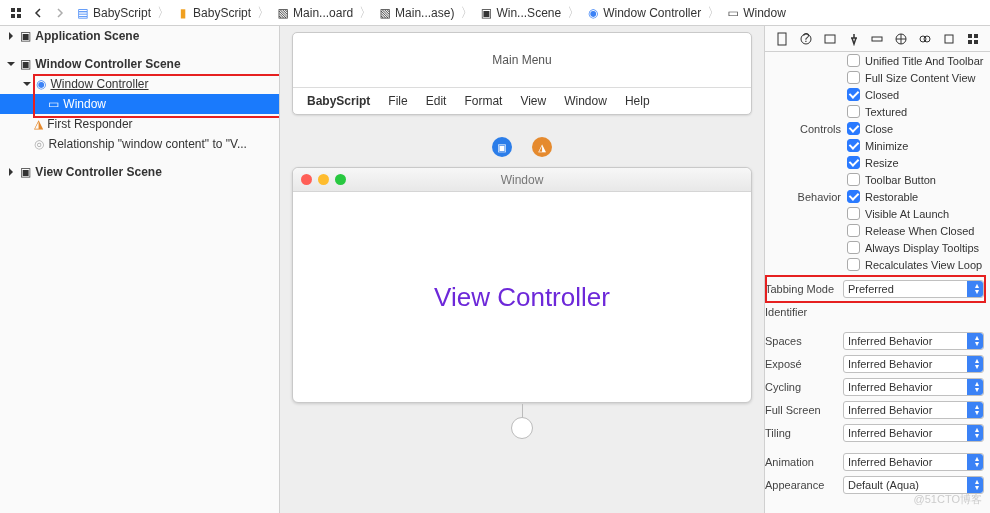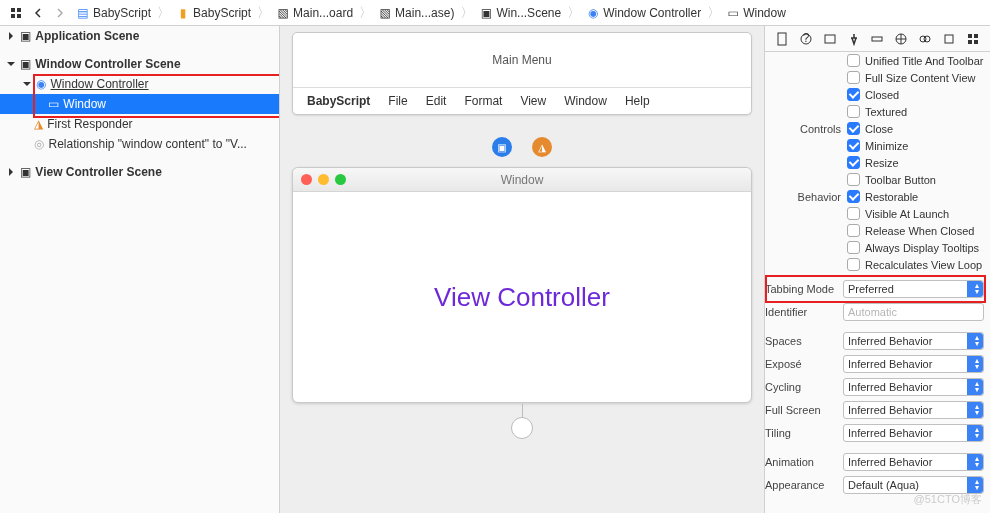--- a/index.html
+++ b/index.html
@@ -331,21 +331,20 @@
           <div class="chk"></div>
           <div class="chk-text">Recalculates View Loop</div>
         </div>
         <div style="height: 4px;"></div>
         <div class="prop-row hlr">
           <div class="prop-label">Tabbing Mode</div>
           <div class="sel-ctrl">Preferred<span class="sel-arrows">▴<br>▾</span></div>
         </div>
         <div class="prop-row">
           <div class="prop-label">Identifier</div>
-          <div class="txt-ctrl">Automatic</div>
         </div>
         <div style="height: 6px;"></div>
         <div class="prop-row">
           <div class="prop-label">Spaces</div>
           <div class="sel-ctrl">Inferred Behavior<span class="sel-arrows">▴<br>▾</span></div>
         </div>
         <div class="prop-row">
           <div class="prop-label">Exposé</div>
           <div class="sel-ctrl">Inferred Behavior<span class="sel-arrows">▴<br>▾</span></div>
         </div>

